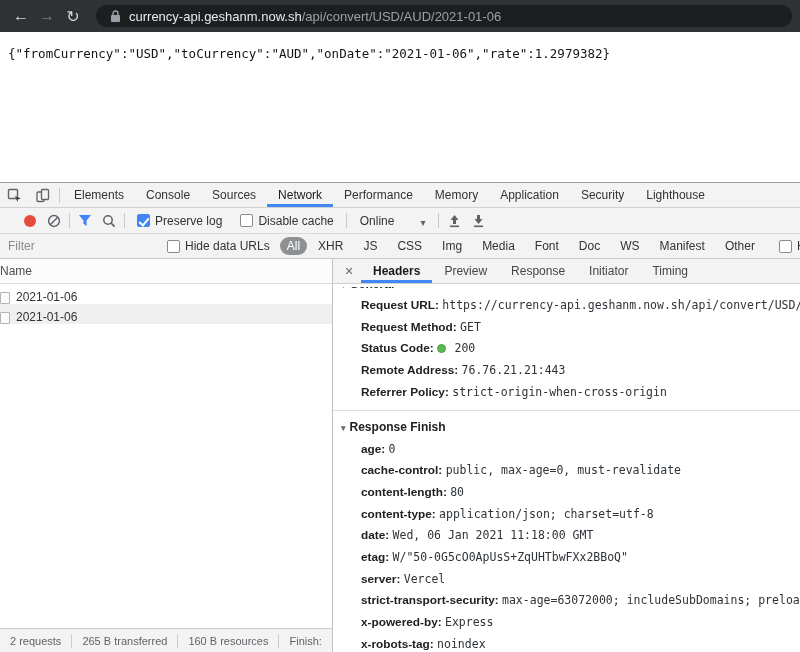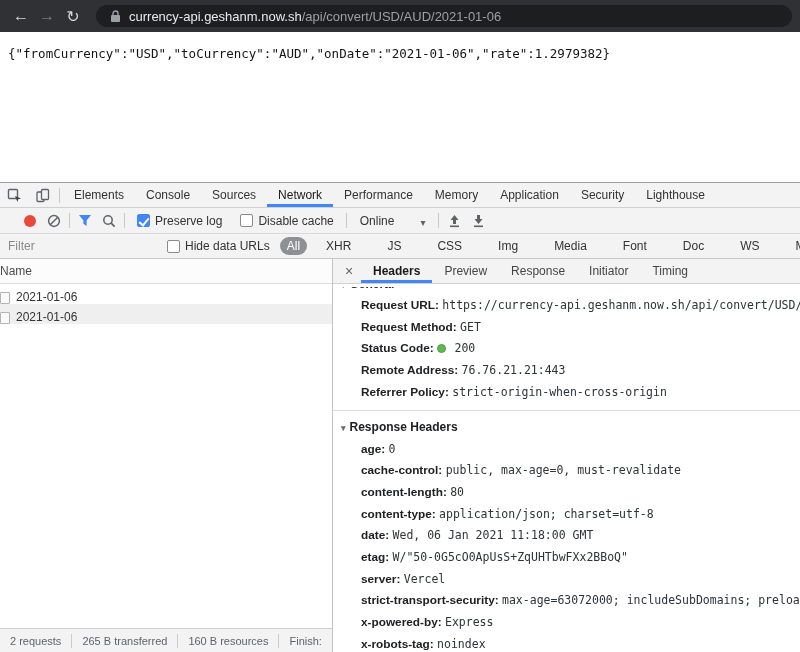--- a/index.html
+++ b/index.html
@@ -46,21 +46,21 @@
   .throttle { display:flex; align-items:flex-end; margin:0 10px; cursor:pointer; }
   .caret { color:#5f6368; font-size:10px; margin-left:26px; }
 
   .filter-row { height:25px; flex:none; display:flex; align-items:center; padding:0 8px;
                 background:#f3f3f3; border-bottom:1px solid #c9c9c9; overflow:hidden; white-space:nowrap; }
   .filter-input { width:150px; border:none; outline:none; background:transparent; font-size:12px;
                   font-family:"Liberation Sans", sans-serif; color:#333; }
   .filter-input::placeholder { color:#8a8a8a; }
   .pill { padding:2px 7px; border-radius:9px; margin:0 1px; cursor:pointer; color:#333; }
   .pill.active { background:#8e9194; color:#fff; }
-  .typelabel { padding:2px 18px; cursor:pointer; }
+  .typelabel { padding:2px 10px; cursor:pointer; }
 
   .split { flex:1; display:flex; min-height:0; }
 
   
   .left-pane { width:333px; flex:none; background:#fff; border-right:1px solid #c3c3c3;
                display:flex; flex-direction:column; }
   .grid-header { height:25px; flex:none; display:flex; align-items:center; 
                  border-bottom:1px solid #ddd; background:#fcfcfc; color:#4d4d4d; }
   .req-row { height:20px; display:flex; align-items:flex-end; padding-left:0; cursor:pointer; color:#333; }
   .req-row:nth-child(even) { background:#efefef; }
@@ -303,21 +303,21 @@
           <span class="v">76.76.21.21:443</span>
         </div>
         <div class="kv">
           <span class="k">Referrer Policy:</span>
           <span class="v">strict-origin-when-cross-origin</span>
         </div>
 
         <div class="hsep"></div>
 
         <div class="sec-title">
-          <span class="tri">▾</span><span>Response Headers</span>
+          <span class="tri">▾</span><span>Response Finish</span>
         </div>
 
         <div class="kv">
           <span class="k">age:</span>
           <span class="v">0</span>
         </div>
         <div class="kv">
           <span class="k">cache-control:</span>
           <span class="v">public, max-age=0, must-revalidate</span>
         </div>

